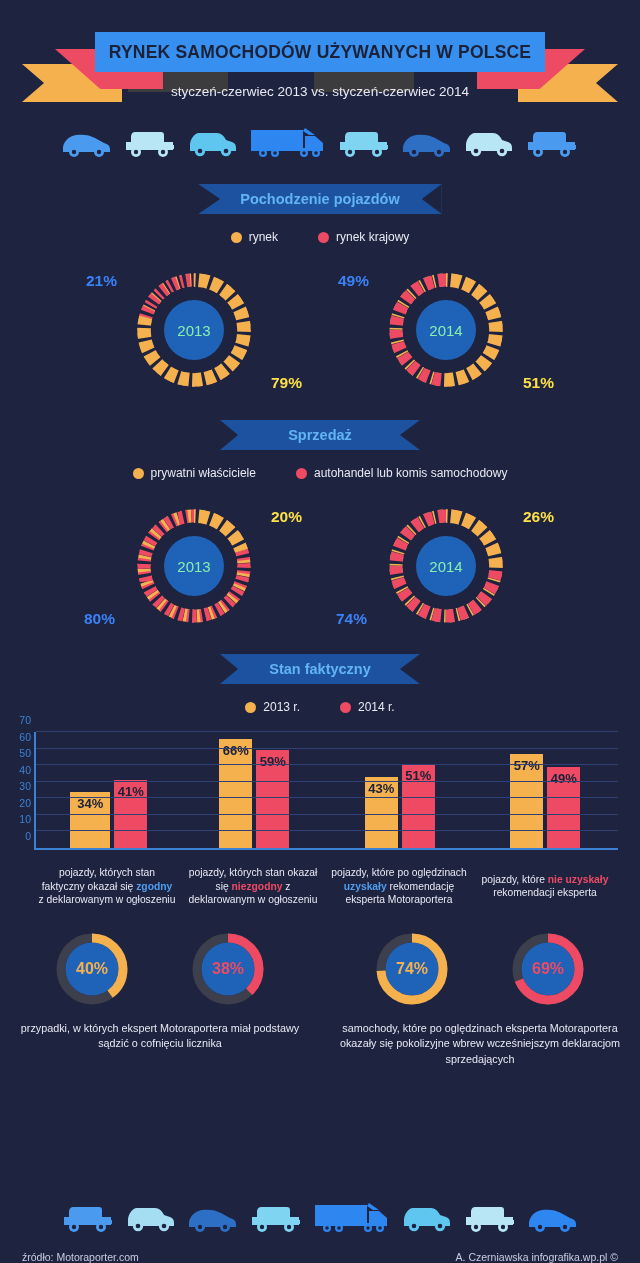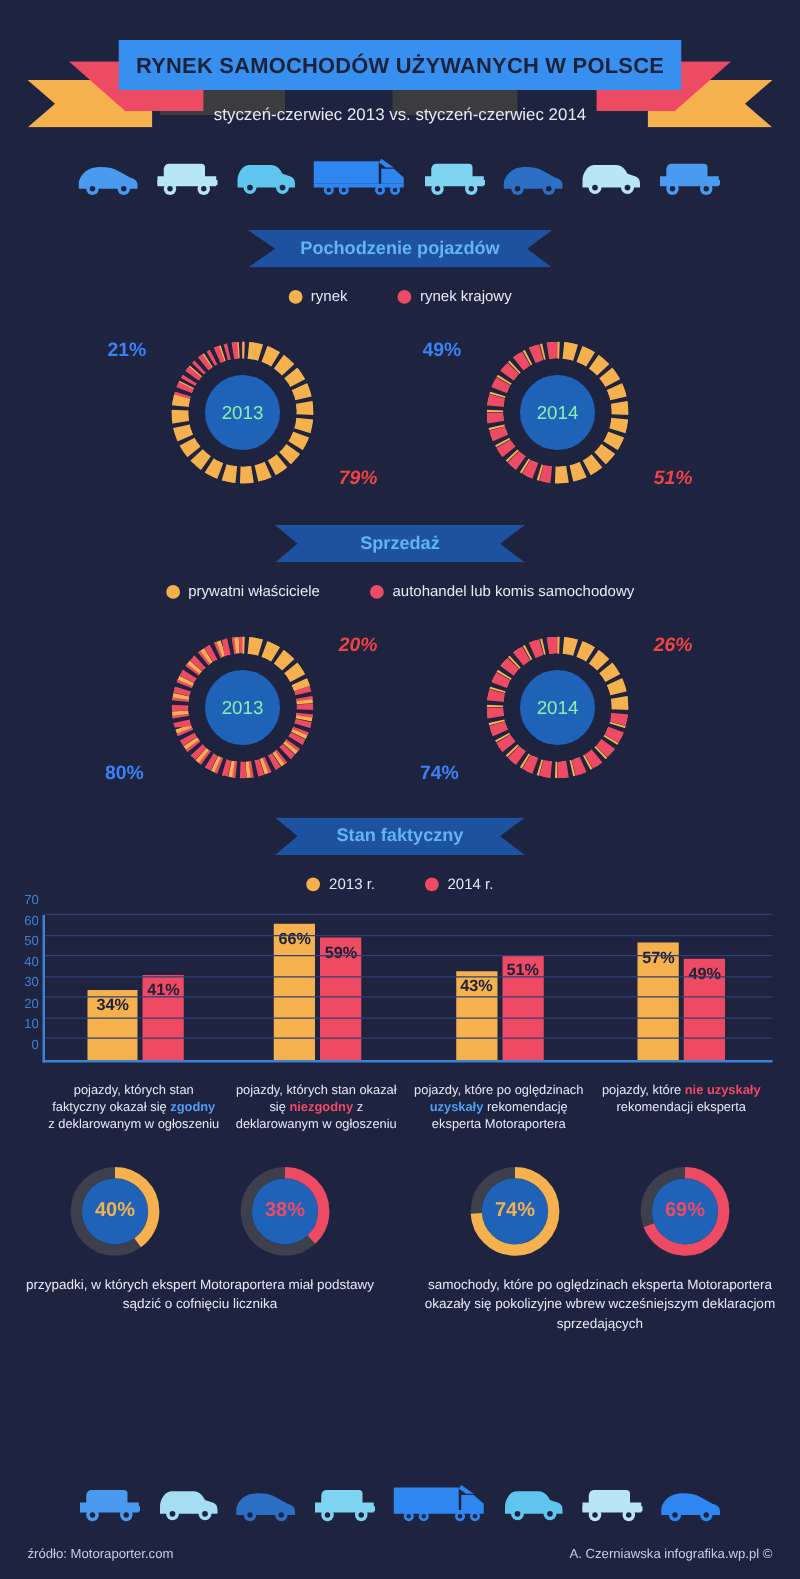--- a/index.html
+++ b/index.html
@@ -83,21 +83,21 @@
   
   .donut-pair { display:flex; justify-content:center; gap:124px; margin-top:22px; }
   .donut-block { position:relative; width:128px; height:128px; }
   .donut-block svg { display:block; }
   .donut-core-label {
     position:absolute; left:0; top:0; width:128px; height:128px;
     display:flex; align-items:center; justify-content:center;
     color:#86efac; font-size:15px; pointer-events:none;
   }
   .pct { position:absolute; font-size:15.5px; font-weight:bold; white-space:nowrap; }
-  .pct.or { color:#ef4444;font-style:italic; }
+  .pct.or { color:#fde047; }
   .pct.pk { color:#3b82f6; }
 
   
   .chart { position:relative; margin-top:18px; height:130px;
            padding-left:34px; padding-right:22px; }
   .plot { position:relative; height:118px; border-left:2px solid #3b82d4;
           border-bottom:2px solid #3b82d4; }
   .grid-line { position:absolute; left:0; right:0; height:1px; background:#2f4074; }
   .ytick { position:absolute; right:100%; margin-right:5px; transform:translateY(-50%);
            color:#3b82d4; font-size:10.5px; }
@@ -105,21 +105,21 @@
           display:flex; align-items:flex-end; }
   .bar-group { flex:1; display:flex; align-items:flex-end; justify-content:center;
                gap:4px; height:100%; }
   .bar { width:33px; position:relative; }
   .bar.or { background:#f5b14e; }
   .bar.pk { background:#ef4a63; }
   .bar .blabel {
     position:absolute; top:4px; left:50%; transform:translateX(-50%);
     font-size:13px; font-weight:bold; color:#1b2138; white-space:nowrap;
   }
-  .xlabels { display:flex; padding-left:34px; padding-right:22px; margin-top:4px; }
+  .xlabels { display:flex; padding-left:34px; padding-right:22px; margin-top:4px;align-items:center; }
   .xlabel { flex:1; text-align:center; color:#e7e9f2; font-size:10.3px;
             line-height:1.32; padding:0 4px; }
   .xlabel .hi-blue { color:#4f9ef0; font-weight:bold; }
   .xlabel .hi-pink { color:#ef4a63; font-weight:bold; }
 
   
   .arc-section { display:flex; margin-top:22px; }
   .arc-half { flex:1; }
   .arc-pair { display:flex; justify-content:center; gap:56px; }
   .arc-block { position:relative; width:80px; height:80px; }
@@ -129,21 +129,21 @@
     font-size:16px; font-weight:bold;
   }
   .arc-label.or { color:#f5b14e; }
   .arc-label.pk { color:#ef4a63; }
   .arc-caption { text-align:center; color:#e7e9f2; font-size:10.8px;
                  line-height:1.45; margin-top:12px; padding:0 14px; }
 
   
   .footer { position:absolute; bottom:0; left:0; width:640px; }
   .footer-text { display:flex; justify-content:space-between;
-                 padding:14px 22px 14px 22px;text-align:right; }
+                 padding:14px 22px 0 22px;text-align:right; }
   .footer-text div { color:#c9cde0; font-size:10.5px; }
 </style>
 </head>
 <body>
 
 <div class="header">
   <div class="ribbon-wrap">
     <div class="rib-shadow-l"></div>
     <div class="rib-shadow-r"></div>
     <div class="rib-tail-l"></div>

